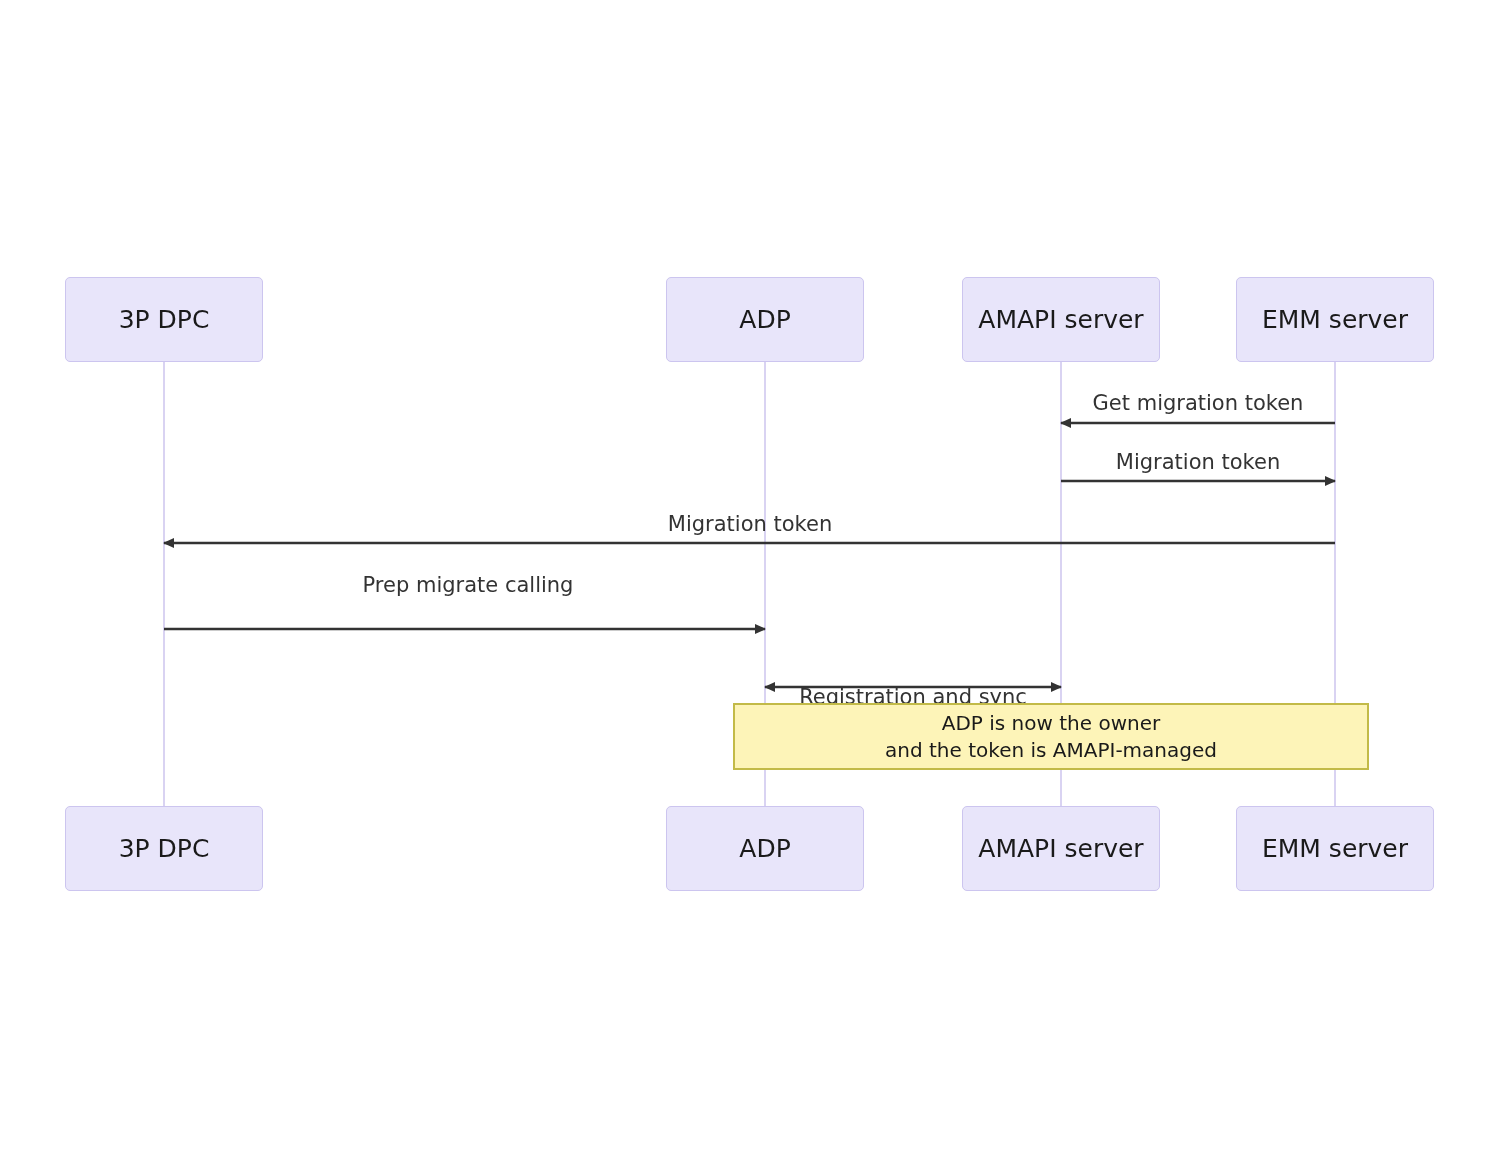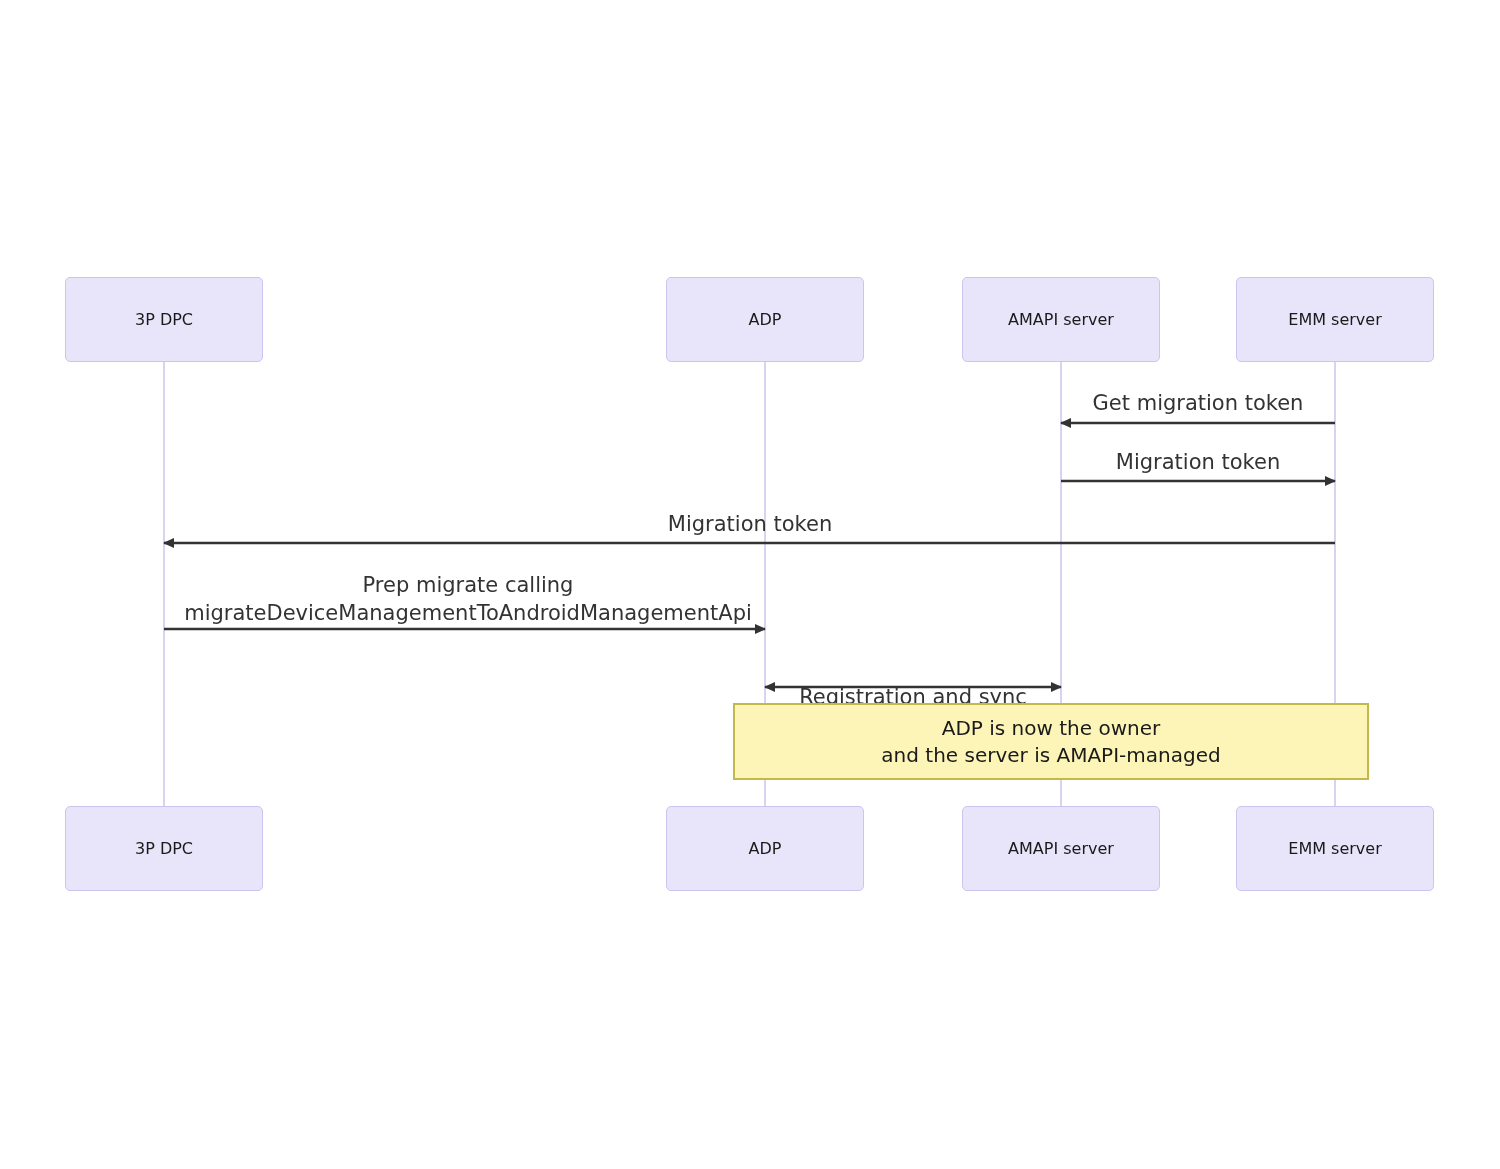--- a/index.html
+++ b/index.html
@@ -30,21 +30,21 @@
     position: absolute;
     box-sizing: border-box;
     background: #e8e5fa;
     border: 1px solid #ccc5ef;
     border-radius: 5px;
     display: flex;
     align-items: center;
     justify-content: center;
   }
   .participant-label {
-    font-size: 16px;
+    font-size: 25px;
     color: #1a1a1a;
     font-family: "DejaVu Sans", sans-serif;
     line-height: 1.2;
     white-space: nowrap;
   }
   .note-box {
     position: absolute;
     box-sizing: border-box;
     background: #fdf4b8;
     border: 2px solid #c2ba48;
@@ -133,27 +133,26 @@
         <div>Get migration token</div>
       </div>
       <div class="msg-label" style="left: 1198px; top: 449px; color: rgb(51, 51, 51);">
         <div>Migration token</div>
       </div>
       <div class="msg-label" style="left: 750px; top: 511px; color: rgb(51, 51, 51);">
         <div>Migration token</div>
       </div>
       <div class="msg-label" style="left: 468px; top: 572px; color: rgb(51, 51, 51);">
         <div>Prep migrate calling</div>
-        <div>migrateDeviceManagementToAndroidManagementApi</div>
       </div>
       <div class="msg-label" style="left: 913px; top: 684px; color: rgb(51, 51, 51);">
         <div>Registration and sync</div>
       </div>
     </div>
 
   <div id="notes-layer">
-      <div class="note-box" style="left: 733px; top: 703px; width: 636px; height: 77px; background: rgb(253, 244, 184); border-color: rgb(194, 186, 72);">
+      <div class="note-box" style="left: 733px; top: 703px; width: 636px; height: 67px; background: rgb(253, 244, 184); border-color: rgb(194, 186, 72);">
         <div class="note-line">ADP is now the owner</div>
-        <div class="note-line">and the server is AMAPI-managed</div>
+        <div class="note-line">and the token is AMAPI-managed</div>
       </div>
     </div>
 
 </div>
 
 </body></html>

